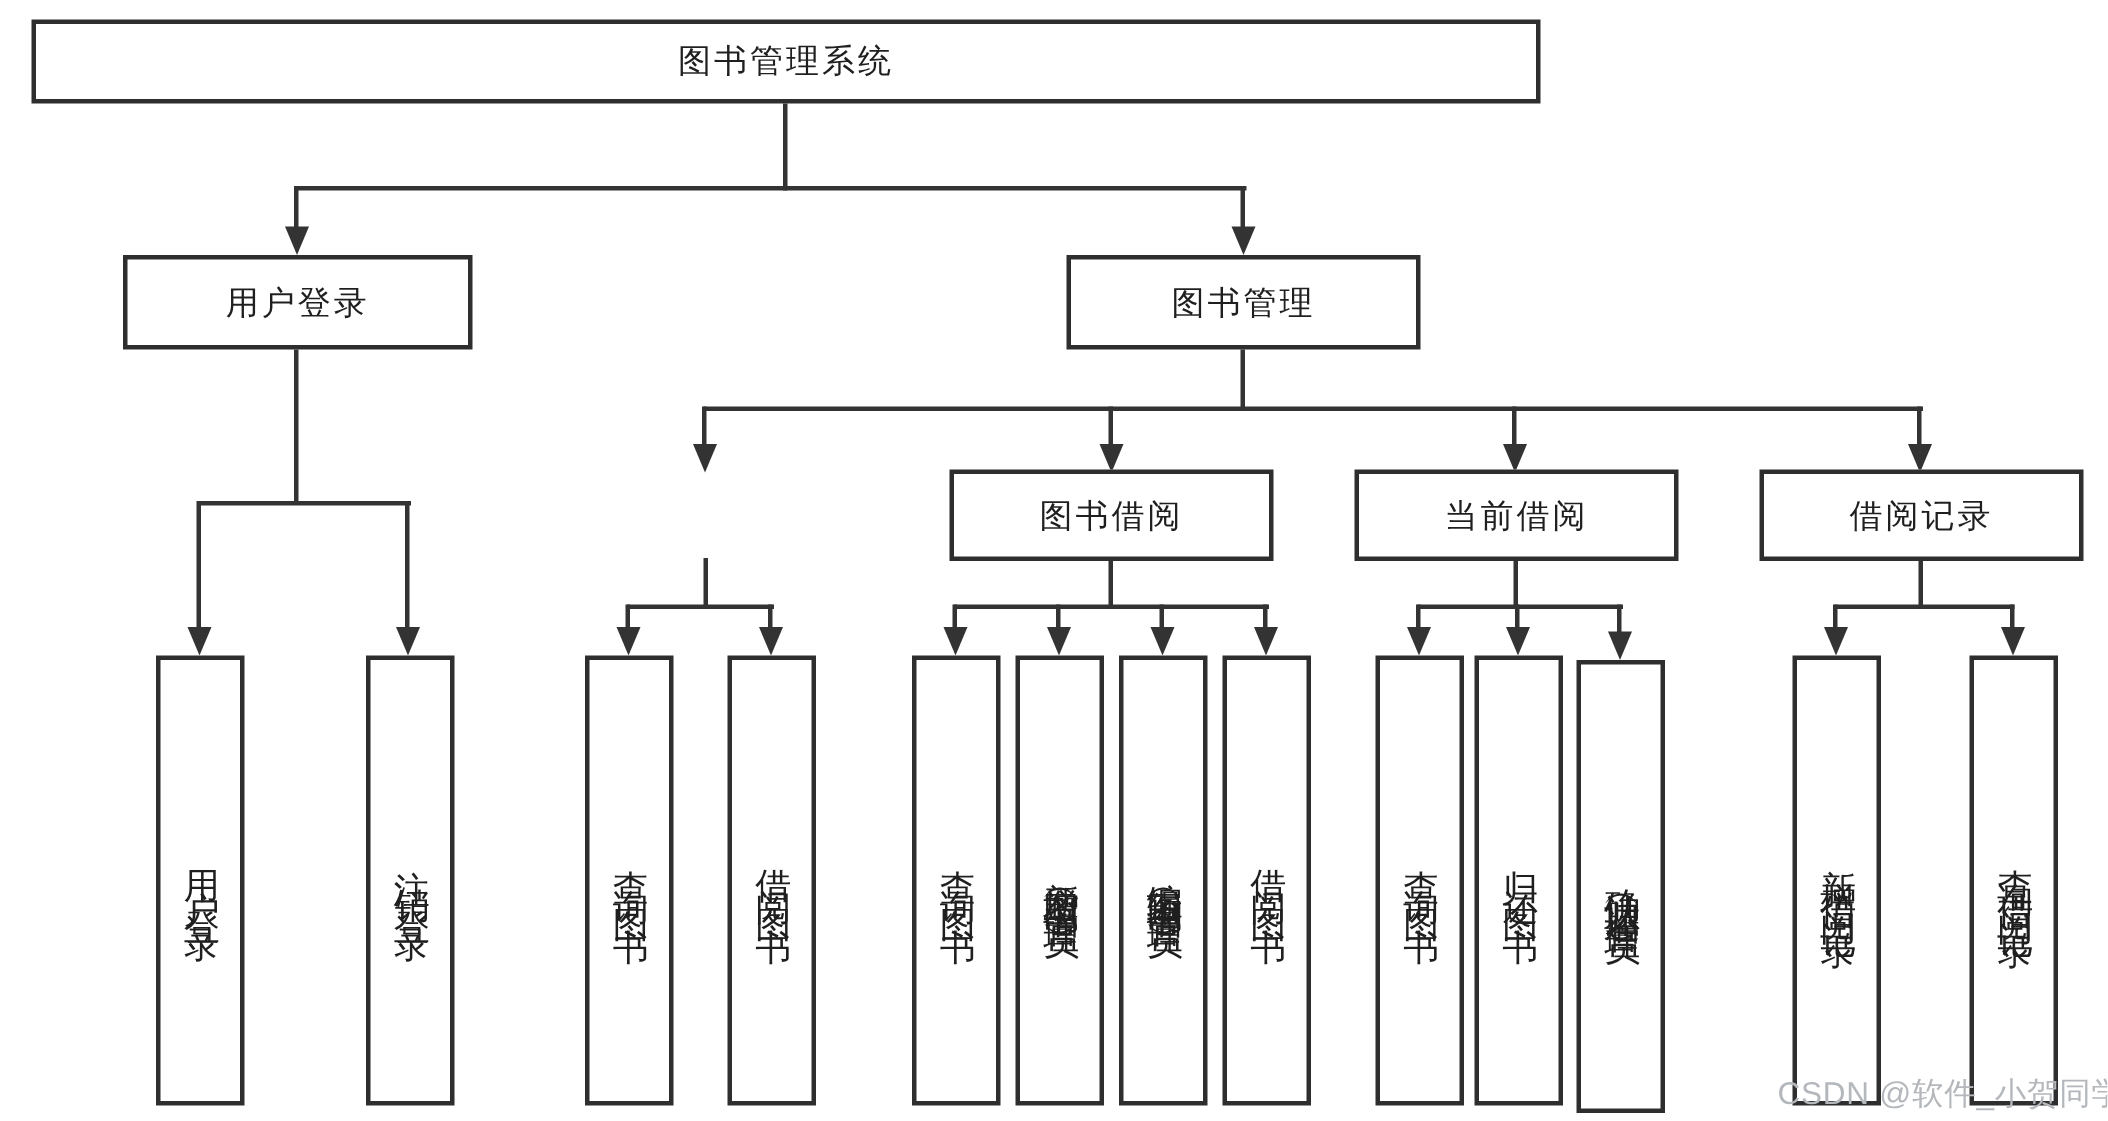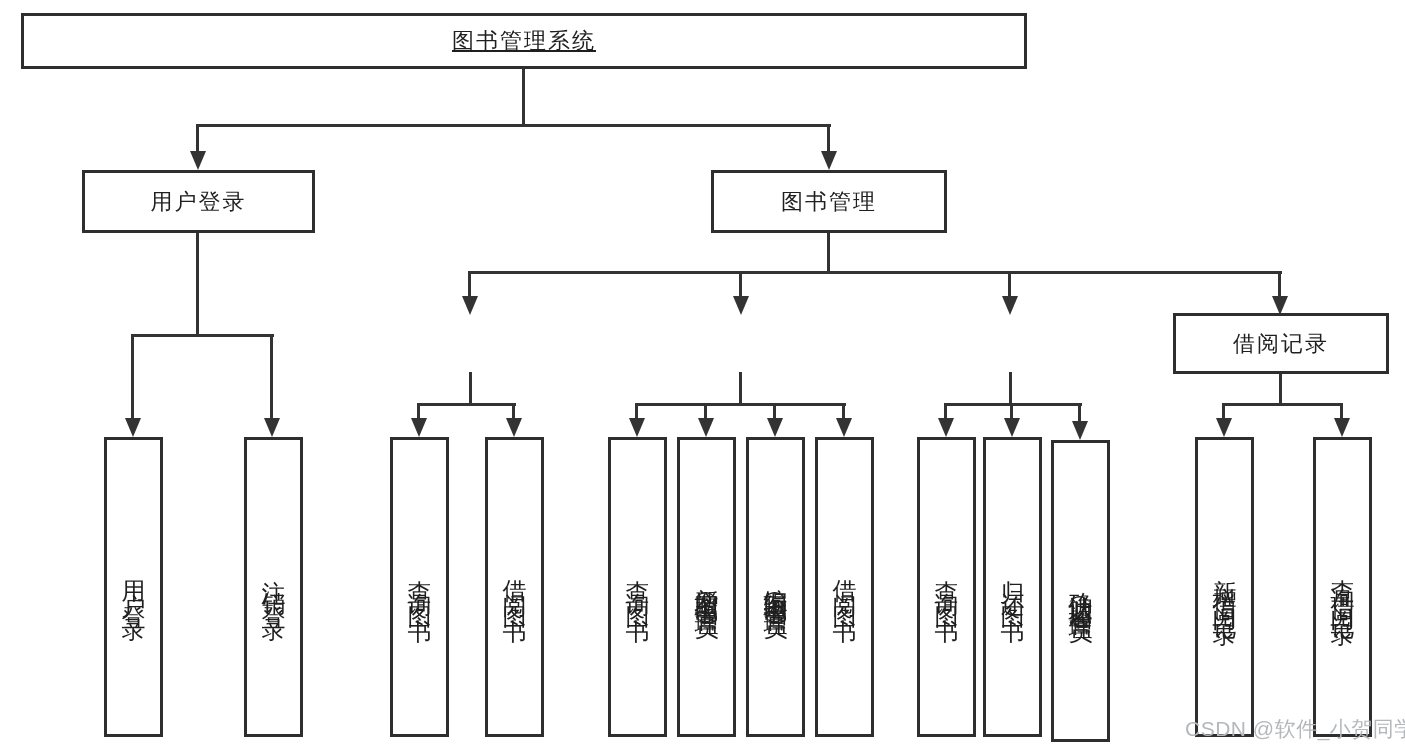--- a/index.html
+++ b/index.html
@@ -61,25 +61,27 @@
     white-space:nowrap;
     z-index:6;
     letter-spacing:0.5px;
   }
 </style>
 </head>
 <body>
 
 <div class="stage">
 
-  <div class="box h" style="left:21px;top:13px;width:1006px;height:56px;text-decoration:underline;">图书管理系统</div>
+  <div class="box h" style="left:21px;top:13px;width:1006px;height:56px;">图书管理系统</div>
 
   <div class="box h" style="left:82px;top:170px;width:233px;height:63px;">用户登录</div>
   <div class="box h" style="left:711px;top:170px;width:236px;height:63px;">图书管理</div>
 
+  <div class="box h" style="left:633px;top:313px;width:216px;height:61px;">图书借阅</div>
+  <div class="box h" style="left:903px;top:313px;width:216px;height:61px;">当前借阅</div>
   <div class="box h" style="left:1173px;top:313px;width:216px;height:61px;">借阅记录</div>
 
   <div class="box v" style="left: 104px; top: 437px; width: 59px; height: 300px; letter-spacing: 13px;">用户登录</div>
   <div class="box v" style="left: 244px; top: 437px; width: 59px; height: 300px; letter-spacing: 13px;">注销登录</div>
 
   <div class="box v" style="left: 390px; top: 437px; width: 59px; height: 300px; letter-spacing: 13px;">查询图书</div>
   <div class="box v" style="left: 485px; top: 437px; width: 59px; height: 300px; letter-spacing: 13px;">借阅图书</div>
 
   <div class="box v" style="left: 608px; top: 437px; width: 59px; height: 300px; letter-spacing: 13px;">查询图书</div>
   <div class="box v" style="left: 677px; top: 437px; width: 59px; height: 300px; letter-spacing: 4px;">新增图书（管理员）</div>

